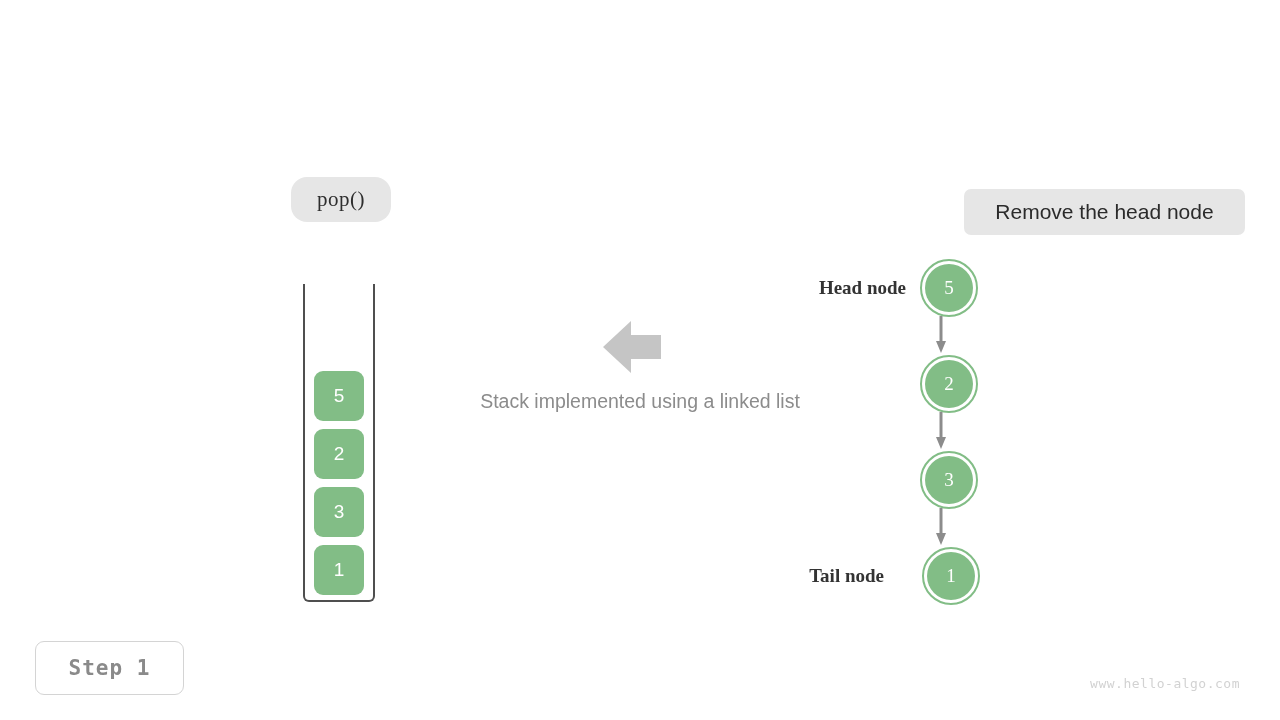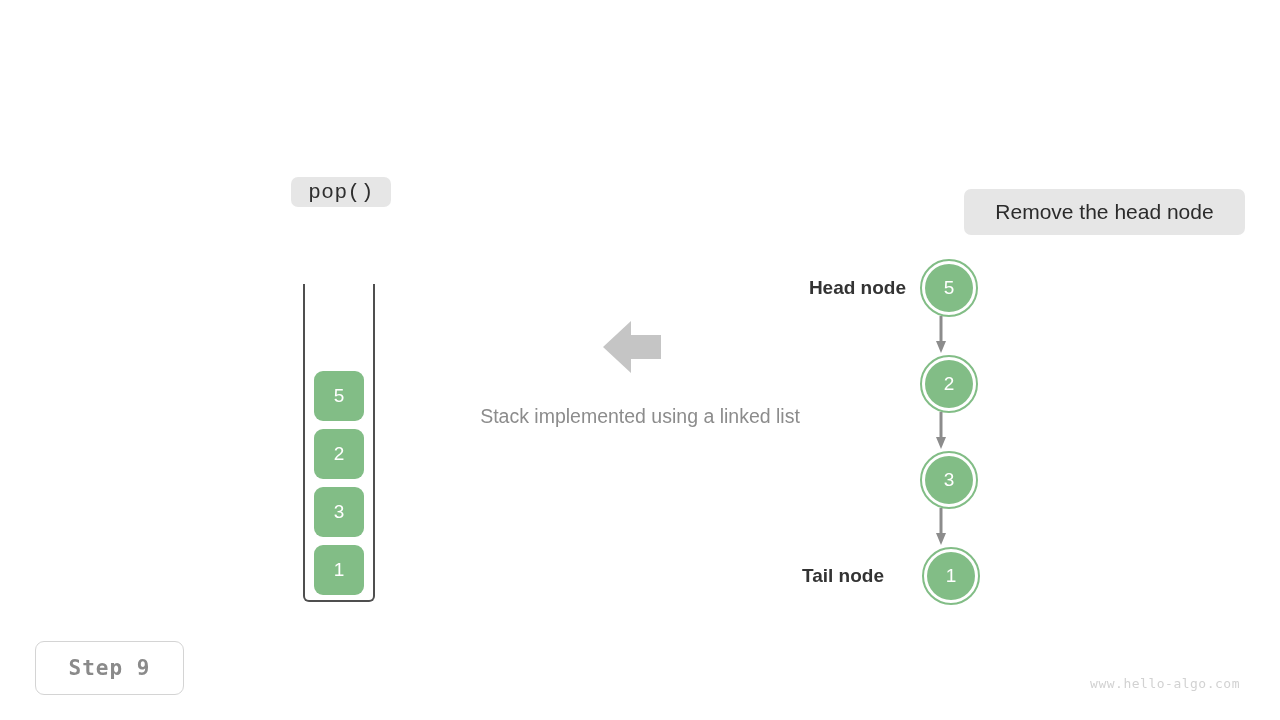--- a/index.html
+++ b/index.html
@@ -15,27 +15,27 @@
     font-family: "Liberation Sans", sans-serif;
     -webkit-font-smoothing: antialiased;
   }
 
   
   .op-chip {
     position: absolute;
     left: 291px;
     top: 177px;
     width: 100px;
-    height: 30px;
+    height: 45px;
     background: #e6e6e6;
-    border-radius: 7px;
-    display: flex;
-    align-items: center;
-    justify-content: center;
-    font-family: Liberation Mono, monospace;
+    border-radius: 16px;
+    display: flex;
+    align-items: center;
+    justify-content: center;
+    font-family: Liberation Serif, serif;
     font-size: 21px;
     color: #2e2e2e;
     letter-spacing: 0.5px;
   }
 
   
   .action-chip {
     position: absolute;
     left: 964px;
     top: 181px;
@@ -100,21 +100,21 @@
   .center-arrow {
     position: absolute;
     left: 603px;
     top: 320px;
     width: 58px;
     height: 54px;
   }
   .caption {
     position: absolute;
     left: 390px;
-    top: 405px;
+    top: 390px;
     width: 500px;
     text-align: center;
     font-size: 19.5px;
     color: #8c8c8c;
   }
 
   
   .list-wrap {
     position: absolute;
     left: 760px;
@@ -122,20 +122,21 @@
     width: 220px;
     height: 350px;
   }
   .list-row {
     position: absolute;
     left: 0;
     width: 220px;
     height: 60px;
     display: flex;
     align-items: center;
+    font-family: Liberation Serif, serif;
   }
   .row-label {
     width: 160px;
     text-align: right;
     padding-right: 14px;
     box-sizing: border-box;
     font-size: 19px;
     font-weight: bold;
     color: #333333;
   }
@@ -270,15 +271,15 @@
 
   <div class="list-row" style="top:288px;gap:24px;">
     <div class="row-label">Tail node</div>
     <div class="node">
       <div class="node-inner">1</div>
     </div>
   </div>
 
 </div>
 
-<div class="step-badge">Step 9</div>
+<div class="step-badge">Step 1</div>
 
 <div class="watermark">www.hello-algo.com</div>
 
 </body></html>

